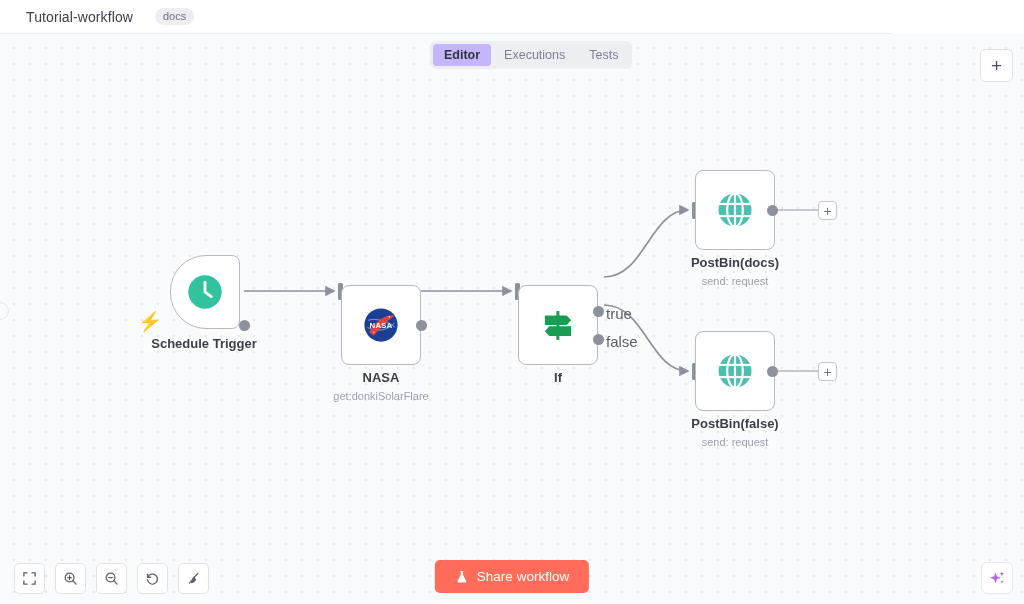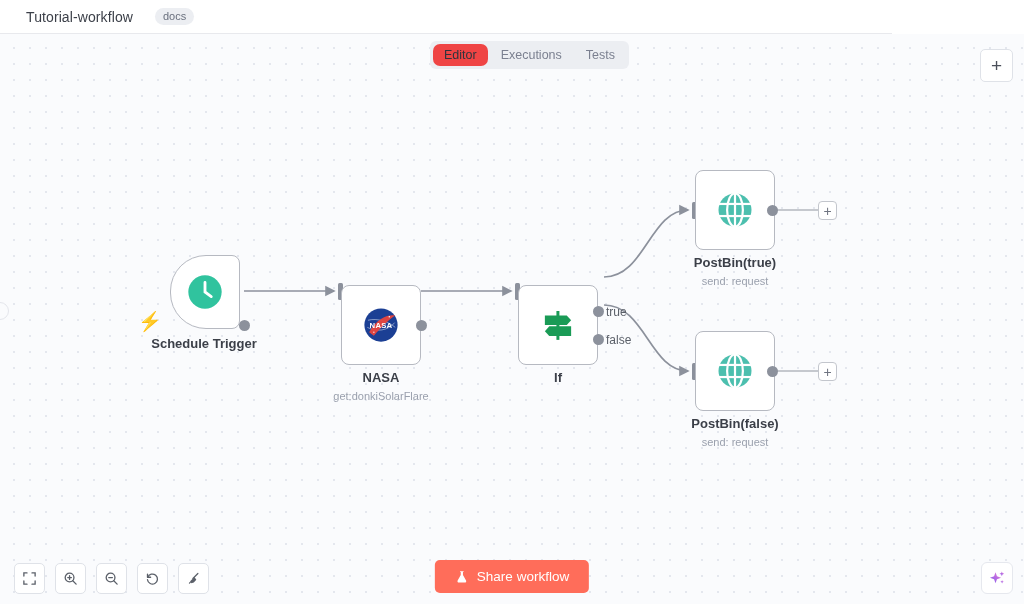--- a/index.html
+++ b/index.html
@@ -70,21 +70,21 @@
     position: absolute; top: 41px; left: 430px;
     display: flex; align-items: center;
     background: #eceef2; border-radius: 6px;
     padding: 3px; gap: 2px; z-index: 41;
   }
   .tab {
     font-size: 12.5px; color: #7b8090;
     padding: 4px 11px; border-radius: 4px; cursor: pointer;
     white-space: nowrap;
   }
-  .tab.active { background: #ef4444; color: #2f343d; font-weight: 400; border-radius: 7px; }
+  .tab.active { background: #c4b5fd; color: #2f343d; font-weight: 700; }
 
   
   .canvas {
     position: absolute; top: 34px; left: 0;
     width: 1024px; height: 570px;
     background-color: #fafbfd;
     background-image:
       radial-gradient(circle, #e4e7ee 1.1px, transparent 1.1px);
     background-size: 16px 16px;
     background-position: 6px 6px;
@@ -119,21 +119,21 @@
     transform: translateX(-50%);
   }
   .node-label.ifc { color: #3b3f48; }
 
   
   .dot-out {
     position: absolute; width: 11px; height: 11px;
     border-radius: 50%; background: #8c919c;
   }
   .port-label {
-    position: absolute; font-size: 12px; color: #5b6069;
+    position: absolute; font-size: 15px; color: #5b6069;
     white-space: nowrap;
   }
   .plus-end {
     position: absolute; width: 19px; height: 19px;
     border: 1.3px solid #c3c6cd; border-radius: 4px;
     background: #fff; color: #6e7380;
     display:flex; align-items:center; justify-content:center;
     font-size: 14px; line-height: 1; cursor: pointer;
   }
   .bolt {
@@ -276,21 +276,21 @@
         <g stroke="#ffffff" stroke-width="2.4" fill="none">
           <line x1="6.6" y1="17.4" x2="41.4" y2="17.4"></line>
           <line x1="6.6" y1="30.6" x2="41.4" y2="30.6"></line>
           <line x1="24" y1="6" x2="24" y2="42"></line>
           <ellipse cx="24" cy="24" rx="8.6" ry="18"></ellipse>
         </g>
       </svg>
     </div>
     <span class="dot-out" style="left:767px; top:171px;"></span>
     <div class="plus-end" style="left:818px; top:167px;">+</div>
-    <div class="node-label" style="left:735px; top:221px;">PostBin(true)</div>
+    <div class="node-label" style="left:735px; top:221px;">PostBin(docs)</div>
     <div class="node-sub" style="left:735px; top:241px;">send: request</div>
 
     <div class="node standard" style="left:695px; top:297px;">
       <svg class="globe-ic" viewBox="0 0 48 48">
         <circle cx="24" cy="24" r="18" fill="#4cbfae"></circle>
         <g stroke="#ffffff" stroke-width="2.4" fill="none">
           <line x1="6.6" y1="17.4" x2="41.4" y2="17.4"></line>
           <line x1="6.6" y1="30.6" x2="41.4" y2="30.6"></line>
           <line x1="24" y1="6" x2="24" y2="42"></line>
           <ellipse cx="24" cy="24" rx="8.6" ry="18"></ellipse>

